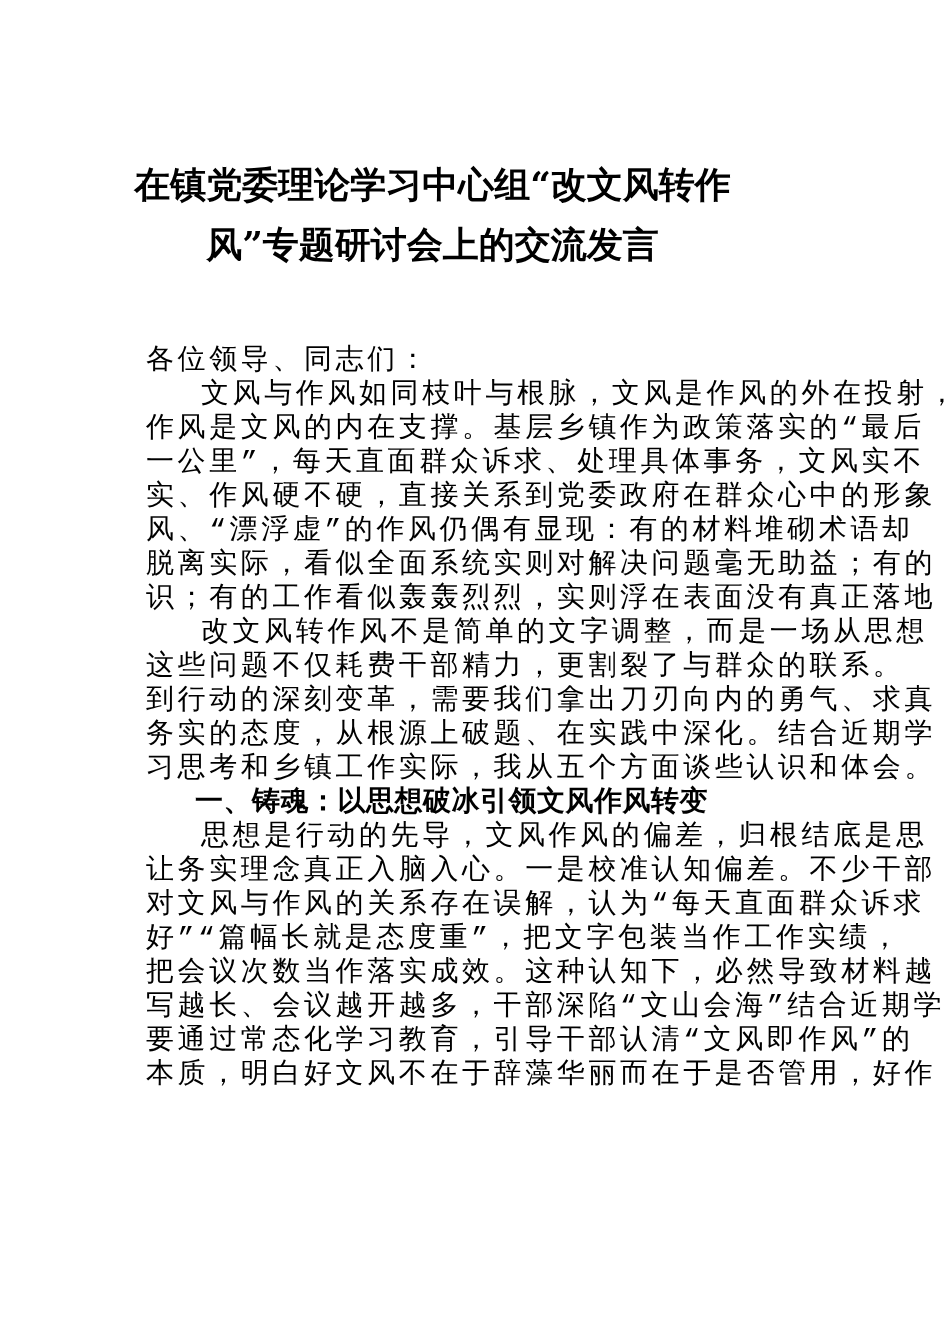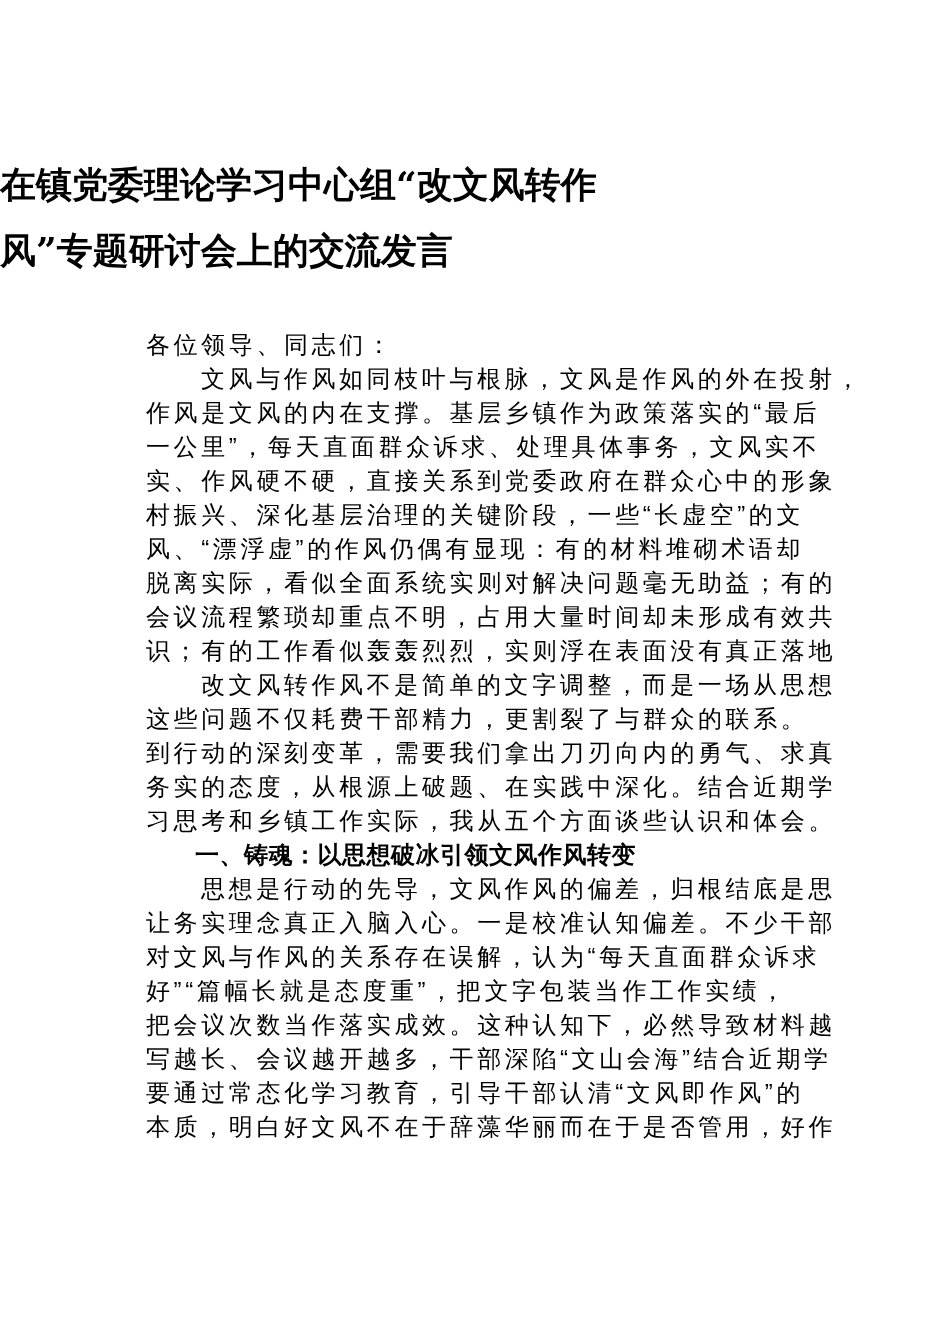--- a/index.html
+++ b/index.html
@@ -19,38 +19,38 @@
       left: 0;
       top: 0;
       width: 950px;
       height: 1344px;
       background: #ffffff;
     }
     .title {
       position: absolute;
       left: 0;
       width: 865px;
-      text-align: left;
+      text-align: center;
       font-family: "DejaVu Serif", "Liberation Serif", serif;
       font-weight: bold;
       font-size: 36px;
       line-height: 40px;
       letter-spacing: 0px;
       margin: 0;
     }
     .title.line1 { top: 164px; }
-    .title.line2 { top: 230px; }
+    .title.line2 { top: 224px; }
 
     .body-text {
       position: absolute;
       left: 146px;
-      top: 328px;
+      top: 344px;
       width: 680px;
-      font-family: Liberation Sans, sans-serif;
-      font-size: 24px;
+      font-family: Liberation Mono, monospace;
+      font-size: 28px;
       line-height: 34px;
       letter-spacing: 3.6px;
       font-weight: normal;
     }
     .body-text .line {
       display: block;
       height: 34px;
       white-space: nowrap;
     }
     .body-text .indent {
@@ -68,24 +68,22 @@
 <div class="page">
   <h1 class="title line1">在镇党委理论学习中心组“改文风转作</h1>
   <h1 class="title line2">风”专题研讨会上的交流发言</h1>
 
   <div class="body-text">
     <span class="line">各位领导、同志们：</span>
     <span class="line indent">文风与作风如同枝叶与根脉，文风是作风的外在投射，</span>
     <span class="line">作风是文风的内在支撑。基层乡镇作为政策落实的“最后</span>
     <span class="line">一公里”，每天直面群众诉求、处理具体事务，文风实不</span>
     <span class="line">实、作风硬不硬，直接关系到党委政府在群众心中的形象</span>
-    <span class="line">村振兴、深化基层治理的关键阶段，一些“长虚空”的文</span>
     <span class="line">风、“漂浮虚”的作风仍偶有显现：有的材料堆砌术语却</span>
     <span class="line">脱离实际，看似全面系统实则对解决问题毫无助益；有的</span>
-    <span class="line">会议流程繁琐却重点不明，占用大量时间却未形成有效共</span>
     <span class="line">识；有的工作看似轰轰烈烈，实则浮在表面没有真正落地</span>
     <span class="line indent">改文风转作风不是简单的文字调整，而是一场从思想</span>
     <span class="line">这些问题不仅耗费干部精力，更割裂了与群众的联系。</span>
     <span class="line">到行动的深刻变革，需要我们拿出刀刃向内的勇气、求真</span>
     <span class="line">务实的态度，从根源上破题、在实践中深化。结合近期学</span>
     <span class="line">习思考和乡镇工作实际，我从五个方面谈些认识和体会。</span>
     <span class="line heading">一、铸魂：以思想破冰引领文风作风转变</span>
     <span class="line indent">思想是行动的先导，文风作风的偏差，归根结底是思</span>
     <span class="line">让务实理念真正入脑入心。一是校准认知偏差。不少干部</span>
     <span class="line">对文风与作风的关系存在误解，认为“每天直面群众诉求</span>

